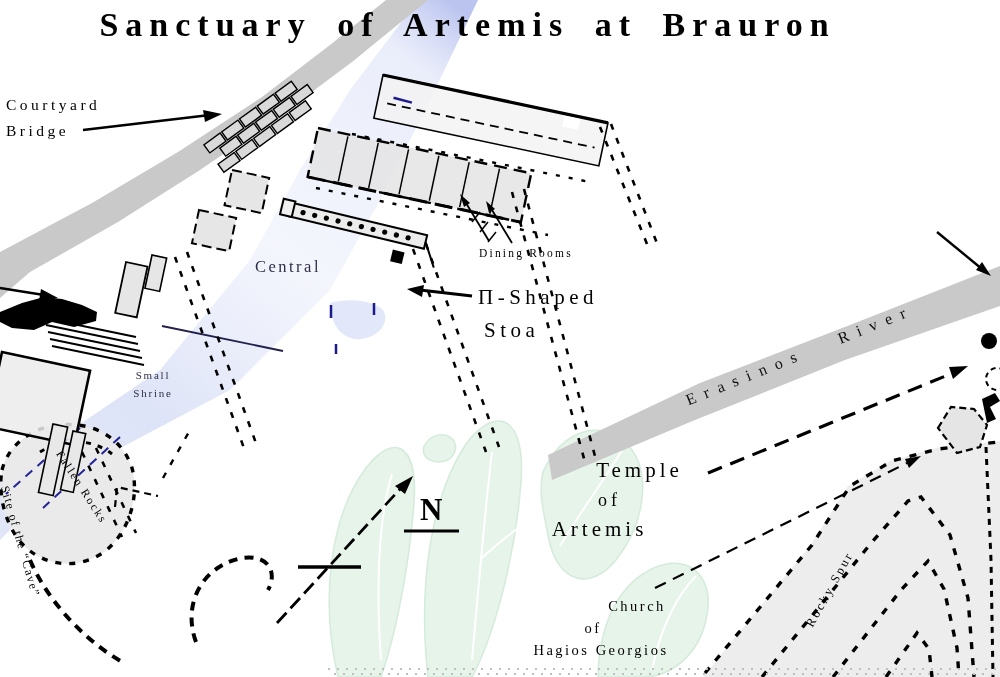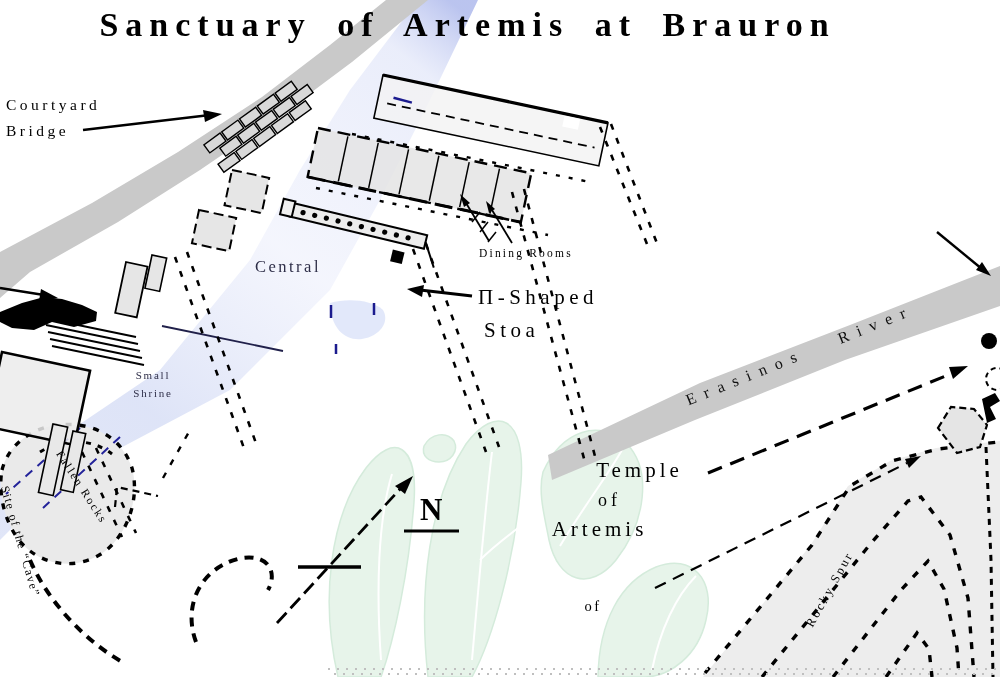--- a/index.html
+++ b/index.html
@@ -289,21 +289,23 @@
 <div class="lbl spring">
 </div>
 
 <div class="lbl temple">
   <div class="l1">Temple</div>
   <div class="l2">of</div>
   <div class="l3">Artemis</div>
 </div>
 
 <div class="lbl church">
+  <div class="l1">Church</div>
   <div class="l2">of</div>
+  <div class="l3">Hagios Georgios</div>
 </div>
 
 <div class="lbl riverlbl">Erasinos River</div>
 <div class="lbl cave">Site of the “Cave”</div>
 <div class="lbl rocks">Fallen Rocks</div>
 <div class="lbl spur">Rocky Spur</div>
 <div class="lbl north-n">N</div>
 
 </div>
 

